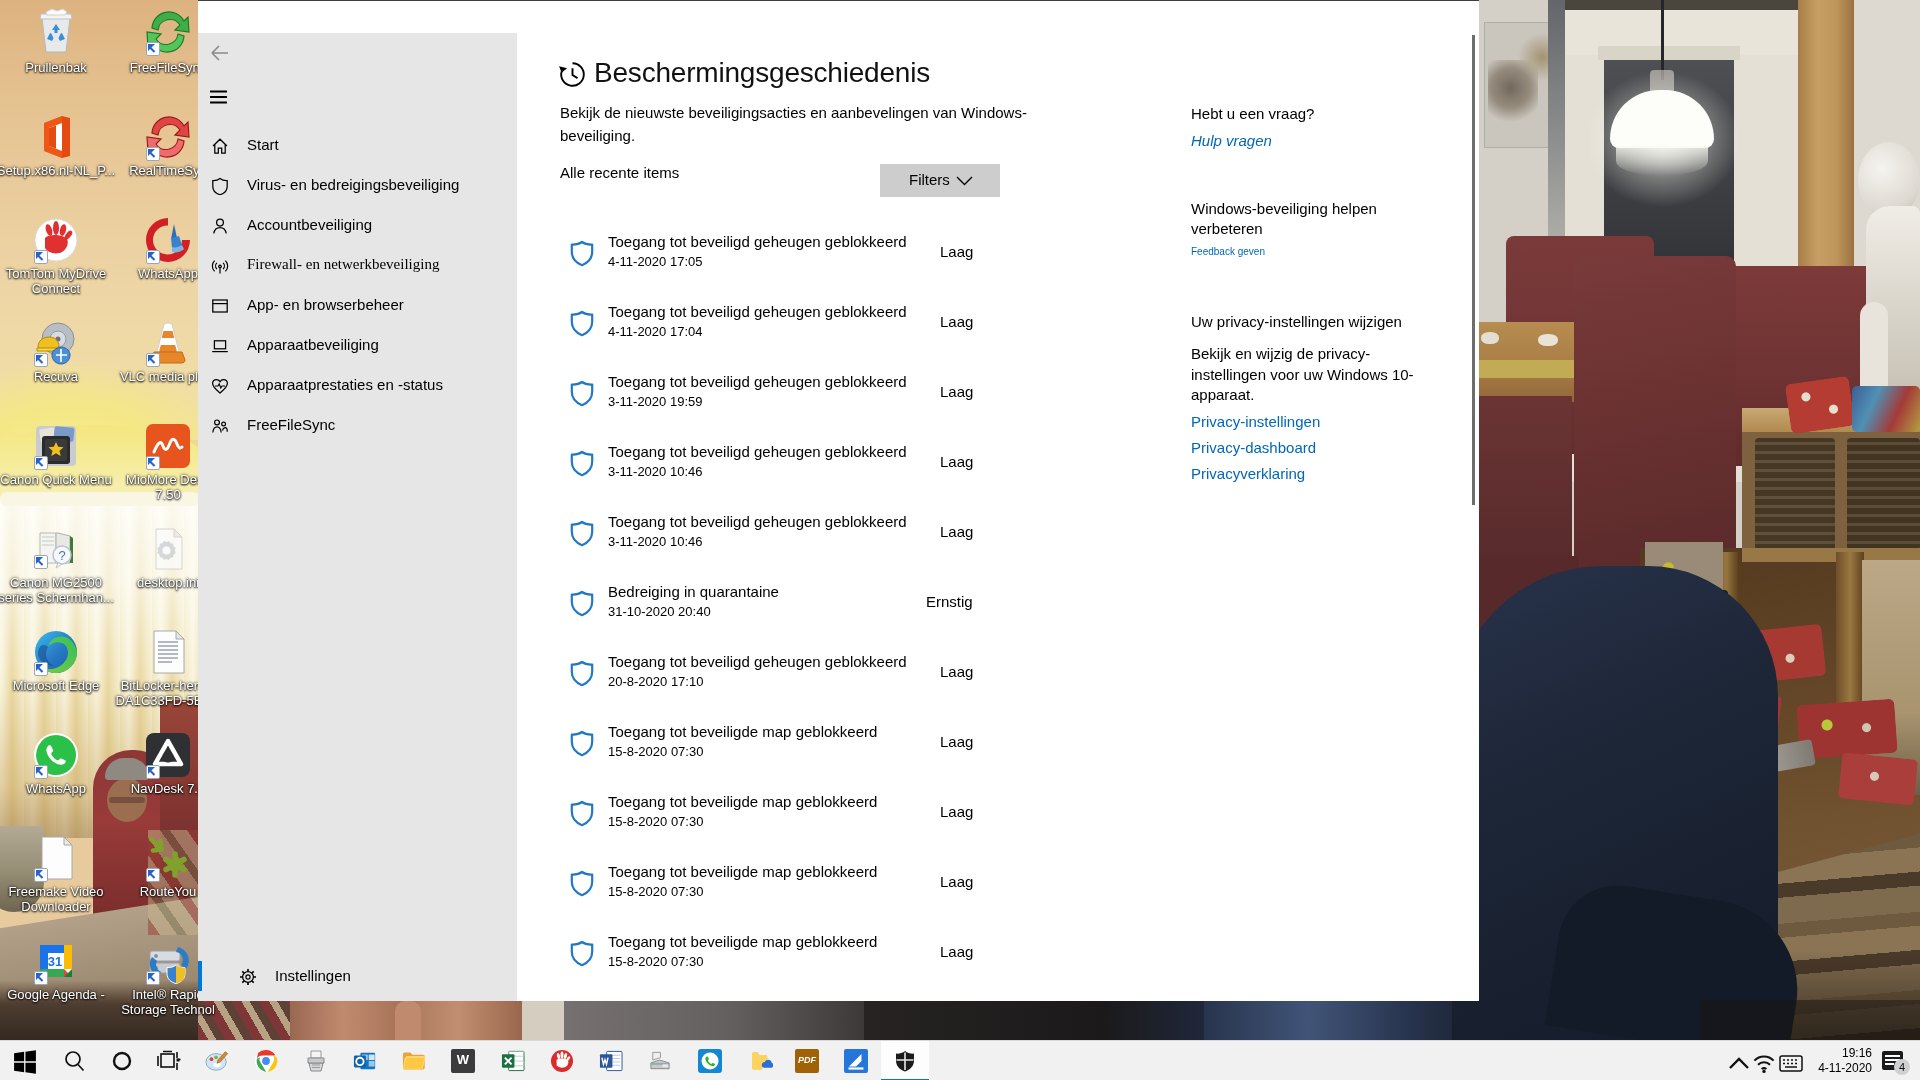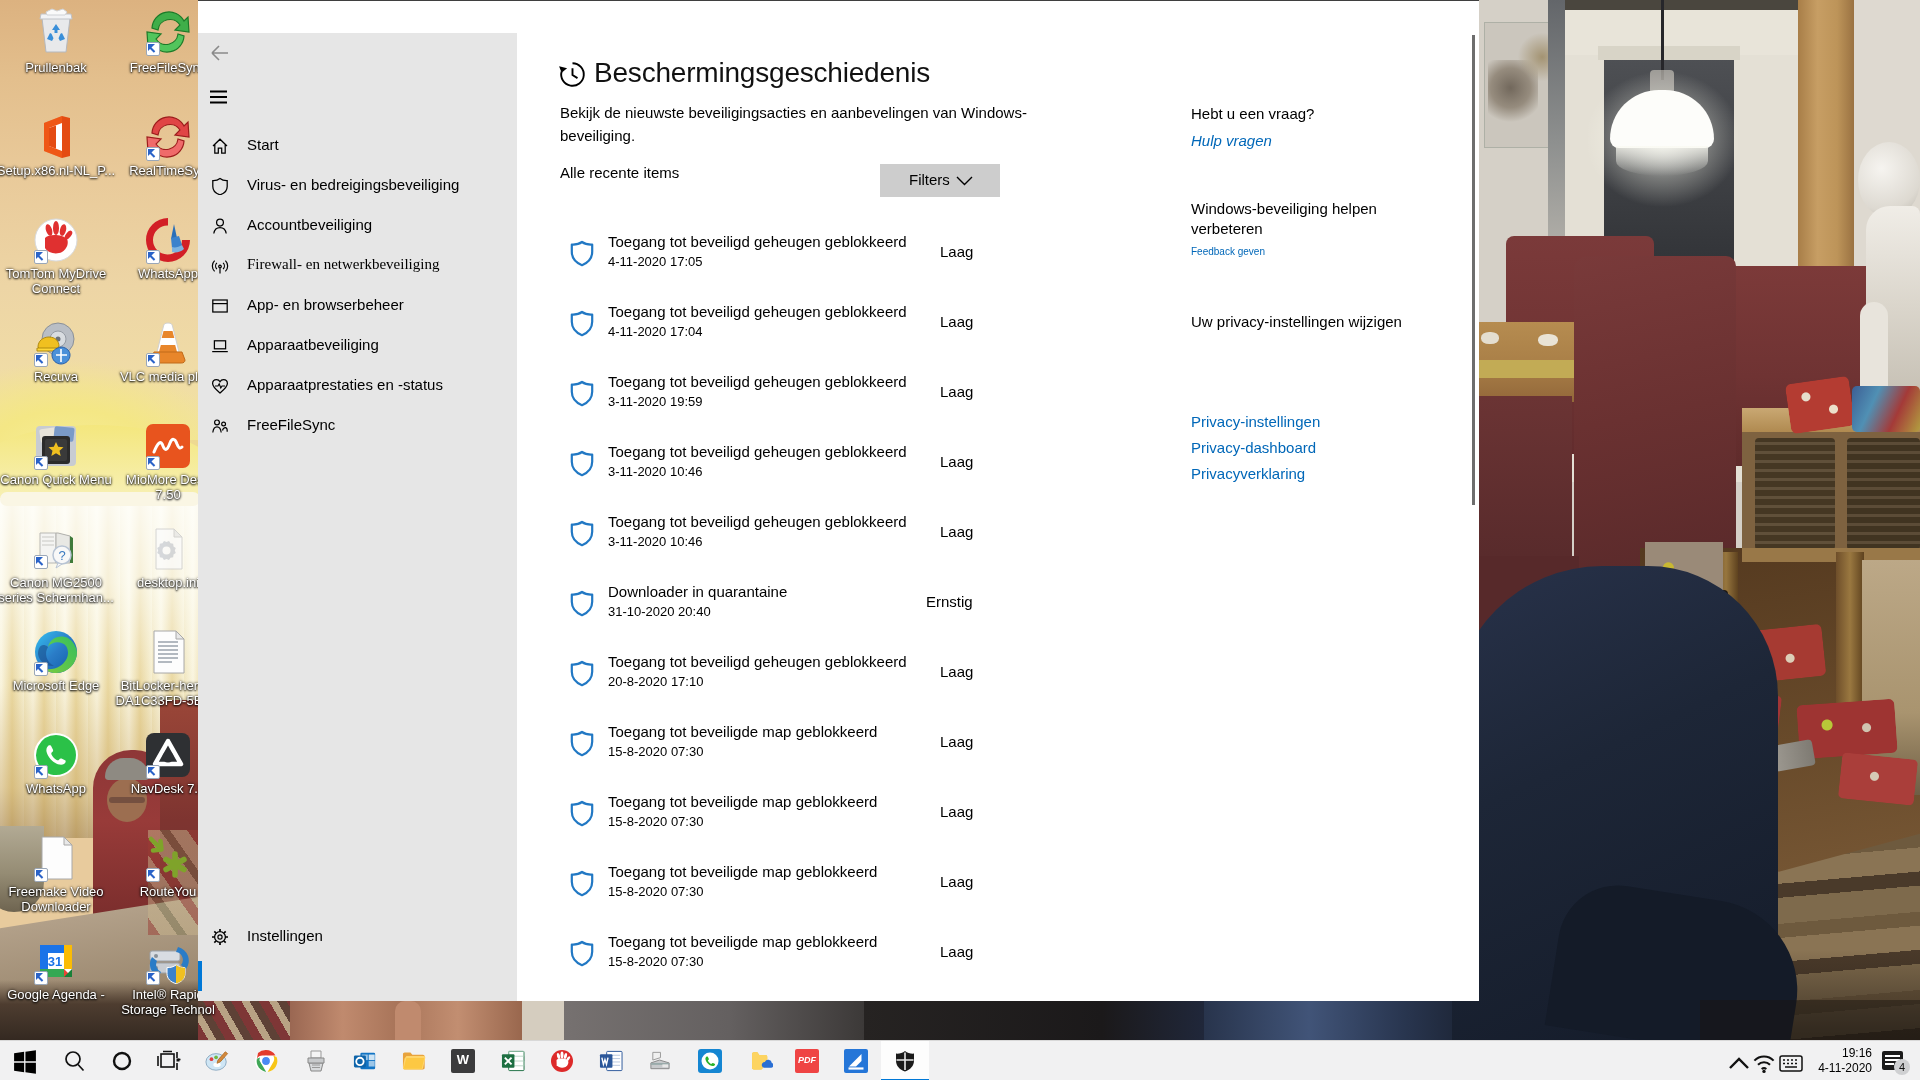--- a/index.html
+++ b/index.html
@@ -207,21 +207,21 @@
         <div class="nav" style="top:373px;">
           <svg class="ic" viewBox="0 0 18 18">
               <circle cx="6" cy="5.4" r="2.4" fill="none" stroke="#000" stroke-width="1.2"></circle>
               <circle cx="12.6" cy="7" r="1.9" fill="none" stroke="#000" stroke-width="1.2"></circle>
               <path d="M1.8 15.5 C2.2 11.8 3.8 9.8 6 9.8 C8.2 9.8 9.8 11.8 10.2 15.5 M11.5 13.5 C12 11.4 13.4 10.4 14.6 10.7 C15.8 11 16.4 12.4 16.2 14.8" fill="none" stroke="#000" stroke-width="1.2"></path>
             </svg>
           <span class="tx">FreeFileSync</span>
           </div>
       </div>
       <div class="abs" style="left:0px; top:928px; width:4px; height:30px; background:#0078d7;"></div>
-      <div class="nav" style="top:884px;">
+      <div class="nav" style="top:924px;margin-left:28px;">
         <svg class="ic" viewBox="0 0 18 18">
             <circle cx="9" cy="9" r="5.4" fill="none" stroke="#000" stroke-width="1.3"></circle>
             <circle cx="9" cy="9" r="2.1" fill="none" stroke="#000" stroke-width="1.2"></circle>
             <g stroke="#000" stroke-width="1.7">
               <path d="M9 1 V3.4 M9 14.6 V17 M1 9 H3.4 M14.6 9 H17 M3.3 3.3 L5 5 M13 13 L14.7 14.7 M3.3 14.7 L5 13 M13 5 L14.7 3.3"></path>
             </g>
           </svg>
         <span class="tx">Instellingen</span>
       </div>
     </div>
@@ -279,21 +279,21 @@
               <path d="M12 2 C14.6 3.9 18.3 4.7 22.2 4.5 L22.2 11.8 C22.2 18.2 18.1 22.7 12 25.2 C5.9 22.7 1.8 18.2 1.8 11.8 L1.8 4.5 C5.7 4.7 9.4 3.9 12 2 Z" fill="none" stroke="#2178c4" stroke-width="2.2" stroke-linejoin="round"></path>
             </svg>
             <span class="ti">Toegang tot beveiligd geheugen geblokkeerd</span>
             <span class="da">3-11-2020 10:46</span>
             <span class="sev">Laag</span>
           </div>
         <div class="item" style="top:583px;">
             <svg class="sh" width="24" height="27" viewBox="0 0 24 27">
               <path d="M12 2 C14.6 3.9 18.3 4.7 22.2 4.5 L22.2 11.8 C22.2 18.2 18.1 22.7 12 25.2 C5.9 22.7 1.8 18.2 1.8 11.8 L1.8 4.5 C5.7 4.7 9.4 3.9 12 2 Z" fill="none" stroke="#2178c4" stroke-width="2.2" stroke-linejoin="round"></path>
             </svg>
-            <span class="ti">Downloader in quarantaine</span>
+            <span class="ti">Bedreiging in quarantaine</span>
             <span class="da">31-10-2020 20:40</span>
             <span class="sev" style="left:728px;">Ernstig</span>
           </div>
         <div class="item" style="top:653px;">
             <svg class="sh" width="24" height="27" viewBox="0 0 24 27">
               <path d="M12 2 C14.6 3.9 18.3 4.7 22.2 4.5 L22.2 11.8 C22.2 18.2 18.1 22.7 12 25.2 C5.9 22.7 1.8 18.2 1.8 11.8 L1.8 4.5 C5.7 4.7 9.4 3.9 12 2 Z" fill="none" stroke="#2178c4" stroke-width="2.2" stroke-linejoin="round"></path>
             </svg>
             <span class="ti">Toegang tot beveiligd geheugen geblokkeerd</span>
             <span class="da">20-8-2020 17:10</span>
             <span class="sev">Laag</span>
@@ -330,20 +330,21 @@
             <span class="da">15-8-2020 07:30</span>
             <span class="sev">Laag</span>
           </div>
       </div>
 
       <div class="abs" style="left:993px; top:105px; font-size:15px; color:#000;">Hebt u een vraag?</div>
       <div class="abs link" style="left:993px; top:132px; font-size:15px;font-style:italic;">Hulp vragen</div>
       <div class="abs" style="left:993px; top:199px; width:200px; font-size:15px; line-height:20px; color:#000;">Windows-beveiliging helpen verbeteren</div>
       <div class="abs link" style="left:993px; top:246px; font-size:10px;">Feedback geven</div>
       <div class="abs" style="left:993px; top:313px; width:230px; font-size:15px; color:#000;">Uw privacy-instellingen wijzigen</div>
+      <div class="abs" style="left:993px; top:344px; width:240px; font-size:15px; line-height:20.5px; color:#000;">Bekijk en wijzig de privacy-instellingen voor uw Windows 10-apparaat.</div>
       <div class="abs link" style="left:993px; top:413px; font-size:15px;">Privacy-instellingen</div>
       <div class="abs link" style="left:993px; top:439px; font-size:15px;">Privacy-dashboard</div>
       <div class="abs link" style="left:993px; top:465px; font-size:15px;">Privacyverklaring</div>
     </div>
     <div class="abs" style="left:1274px; top:35px; width:3px; height:470px; background:#6d6d6d; z-index:12;"></div>
   </div>
 
   <div id="taskbar">
 
     <svg class="tbi" style="left:13px; top:9px;" width="22" height="22" viewBox="0 0 22 22">
@@ -446,21 +447,21 @@
         <circle cx="12" cy="12" r="8.5" fill="#fff"></circle>
         <path d="M8.5 7.5 c-0.8 0.8 -1.3 1.8 -1 3 c0.4 2 2 4.2 4 5.4 c1.7 1.1 3.5 1.5 4.7 0.8 c0.8 -0.5 1 -1.2 0.8 -1.7 l-2 -1 c-0.5 -0.2 -0.9 0.1 -1.2 0.6 c-0.3 0.4 -0.7 0.4 -1.2 0.1 c-1 -0.6 -2 -1.6 -2.5 -2.6 c-0.2 -0.5 -0.2 -0.9 0.2 -1.2 c0.5 -0.3 0.7 -0.7 0.5 -1.2 l-1 -2 c-0.4 -0.4 -0.9 -0.3 -1.3 -0.2 Z" fill="#2bb32a"></path>
       </svg>
 
     <svg class="tbi" style="left:749px;" width="25" height="24" viewBox="0 0 25 24">
         <path d="M5 3 c-1 0 -1.8 0.8 -1.8 1.8 V19 c0 1 0.8 1.8 1.8 1.8 h8 L19 14 V7.5 c0 -1 -0.8 -1.8 -1.8 -1.8 h-6.5 l-2 -2.7 Z" fill="#f8c135"></path>
         <path d="M5 3 h3.7 l2 2.7 h6.5 c1 0 1.8 0.8 1.8 1.8 V14 l-6 6.8 H5 c-1 0 -1.8 -0.8 -1.8 -1.8 V4.8 C3.2 3.8 4 3 5 3 Z" fill="#fdd461"></path>
         <path d="M13.5 17.2 a3.2 3.2 0 0 1 3 -4.2 a3.8 3.8 0 0 1 7.3 1 a2.6 2.6 0 0 1 -0.8 5 h-7.2 a2.8 2.8 0 0 1 -2.3 -1.8 Z" fill="#2a6fd4"></path>
       </svg>
 
-    <div class="tbi" style="left:795px; width:24px; height:24px; background:#ef4444; border-radius:2px;">
+    <div class="tbi" style="left:795px; width:24px; height:24px; background:#a16207; border-radius:2px;">
       <span style="position:absolute; left:0; top:6px; width:24px; text-align:center; color:#fff; font-size:9px; font-weight:bold; font-style:italic;">PDF</span>
       </div>
 
     <div class="tbi" style="left:844px; width:24px; height:24px; background:#2576d8; border-radius:2px;">
       <svg style="position:absolute; left:3px; top:3px;" width="18" height="18" viewBox="0 0 18 18">
           <path d="M2 14.5 L14.5 2 L14.5 9 L9 14.5 Z" fill="#fff"></path>
           <path d="M1.5 16.5 h15" stroke="#fff" stroke-width="2.2"></path>
         </svg>
       </div>
 

